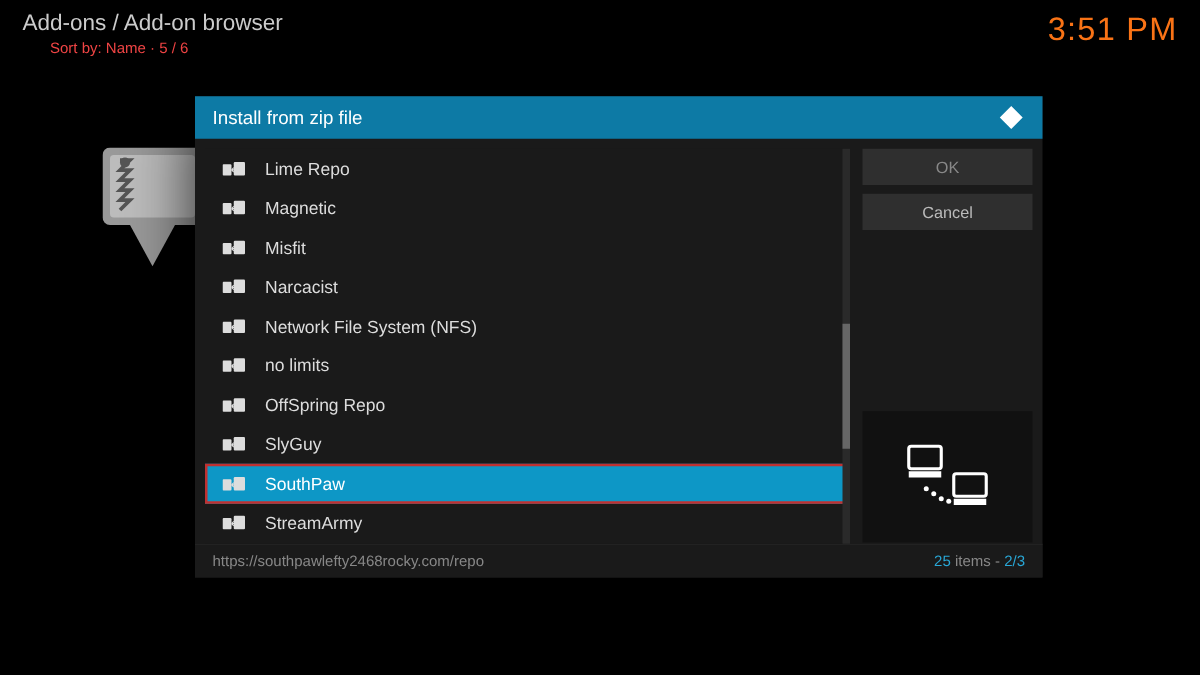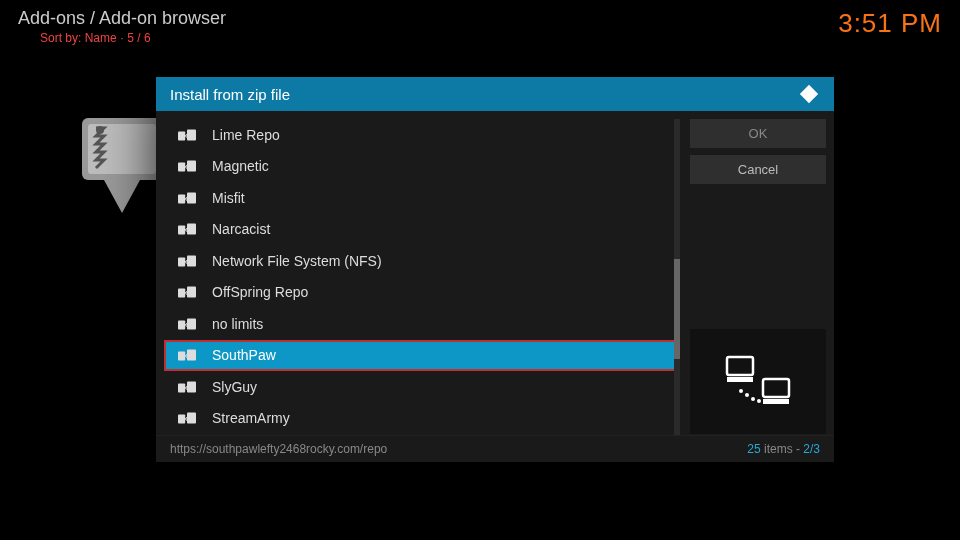--- a/index.html
+++ b/index.html
@@ -204,51 +204,51 @@
             <span>Network File System (NFS)</span>
           </div>
           <div class="item">
             <span class="folder-icon">
               <svg width="18" height="14" viewBox="0 0 20 14">
                 <rect x="0" y="3" width="8" height="10" rx="1" fill="#ddd"></rect>
                 <rect x="10" y="1" width="10" height="12" rx="1" fill="#ddd"></rect>
                 <path d="M8 8 L10 6 M8 8 L10 10 M8 8 L12 8" stroke="#ddd" stroke-width="1" fill="none"></path>
               </svg>
             </span>
+            <span>no limits</span>
+          </div>
+          <div class="item">
+            <span class="folder-icon">
+              <svg width="18" height="14" viewBox="0 0 20 14">
+                <rect x="0" y="3" width="8" height="10" rx="1" fill="#ddd"></rect>
+                <rect x="10" y="1" width="10" height="12" rx="1" fill="#ddd"></rect>
+                <path d="M8 8 L10 6 M8 8 L10 10 M8 8 L12 8" stroke="#ddd" stroke-width="1" fill="none"></path>
+              </svg>
+            </span>
             <span>OffSpring Repo</span>
           </div>
           <div class="item">
             <span class="folder-icon">
               <svg width="18" height="14" viewBox="0 0 20 14">
                 <rect x="0" y="3" width="8" height="10" rx="1" fill="#ddd"></rect>
                 <rect x="10" y="1" width="10" height="12" rx="1" fill="#ddd"></rect>
                 <path d="M8 8 L10 6 M8 8 L10 10 M8 8 L12 8" stroke="#ddd" stroke-width="1" fill="none"></path>
               </svg>
             </span>
-            <span>no limits</span>
+            <span>SlyGuy</span>
           </div>
           <div class="item selected">
             <span class="folder-icon">
               <svg width="18" height="14" viewBox="0 0 20 14">
                 <rect x="0" y="3" width="8" height="10" rx="1" fill="#ddd"></rect>
                 <rect x="10" y="1" width="10" height="12" rx="1" fill="#ddd"></rect>
                 <path d="M8 8 L10 6 M8 8 L10 10 M8 8 L12 8" stroke="#ddd" stroke-width="1" fill="none"></path>
               </svg>
             </span>
             <span>SouthPaw</span>
-          </div>
-          <div class="item">
-            <span class="folder-icon">
-              <svg width="18" height="14" viewBox="0 0 20 14">
-                <rect x="0" y="3" width="8" height="10" rx="1" fill="#ddd"></rect>
-                <rect x="10" y="1" width="10" height="12" rx="1" fill="#ddd"></rect>
-                <path d="M8 8 L10 6 M8 8 L10 10 M8 8 L12 8" stroke="#ddd" stroke-width="1" fill="none"></path>
-              </svg>
-            </span>
-            <span>SlyGuy</span>
           </div>
           <div class="item">
             <span class="folder-icon">
               <svg width="18" height="14" viewBox="0 0 20 14">
                 <rect x="0" y="3" width="8" height="10" rx="1" fill="#ddd"></rect>
                 <rect x="10" y="1" width="10" height="12" rx="1" fill="#ddd"></rect>
                 <path d="M8 8 L10 6 M8 8 L10 10 M8 8 L12 8" stroke="#ddd" stroke-width="1" fill="none"></path>
               </svg>
             </span>
             <span>StreamArmy</span>

